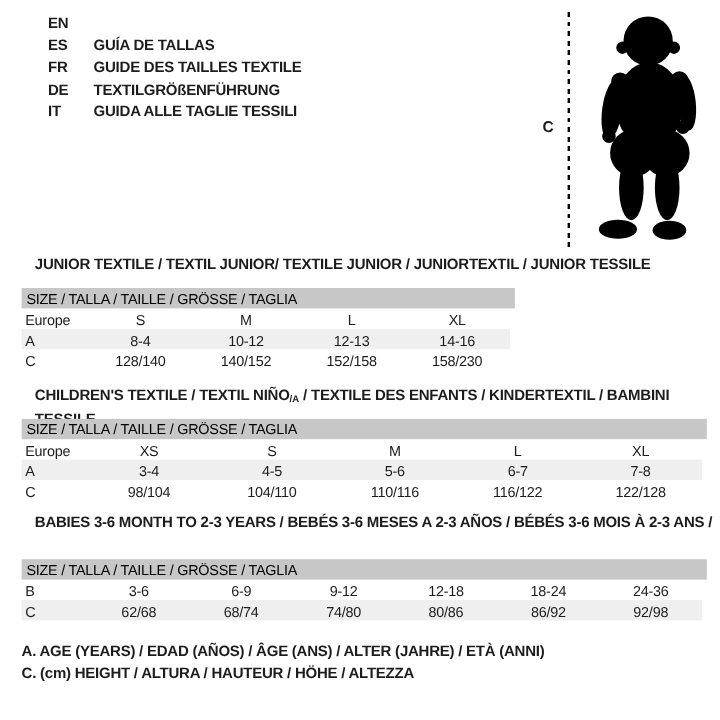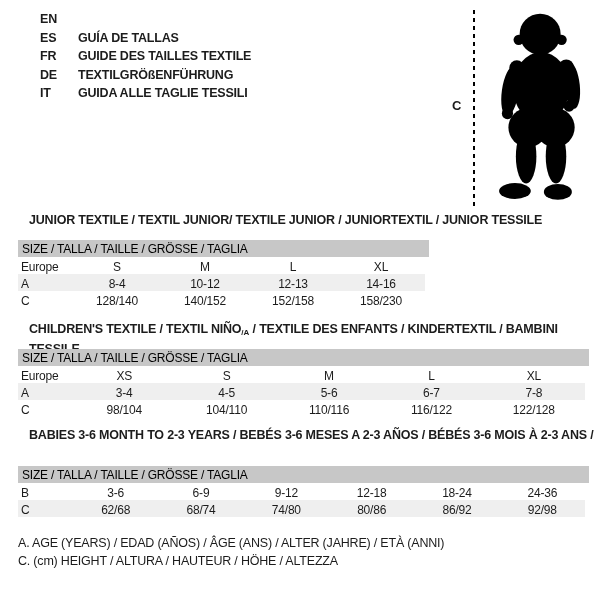--- a/index.html
+++ b/index.html
@@ -23,21 +23,21 @@
   .sub-a{font-size:8px;vertical-align:-2px;letter-spacing:0;}
   
   .size-table{position:absolute;left:18px;font-size:12px;}
   .t-header{height:17px;display:flex;align-items:center;background:#c7c7c7;color:#000000;padding-left:4px;}
   .t-row{display:flex;height:17px;align-items:flex-end;}
   .t-row.stripe{background:#efefef;}
   .t-label{width:52px;padding-left:3px;flex:none;}
   .t-cell{flex:1;text-align:center;}
   .w1{width:407px;} .w2{width:567px;}
   
-  .notes-block{position:absolute;left:18px;top:535px;font-weight:normal;font-size:12.5px;line-height:17.5px;}
+  .notes-block{position:absolute;left:18px;top:535px;font-weight:bold;font-size:12.5px;line-height:17.5px;}
 </style>
 </head>
 <body>
 
 <div class="screen">
 
   <div class="lang-block">
     <div class="lang-row">
       <span class="lang-code">EN</span>
     </div>

